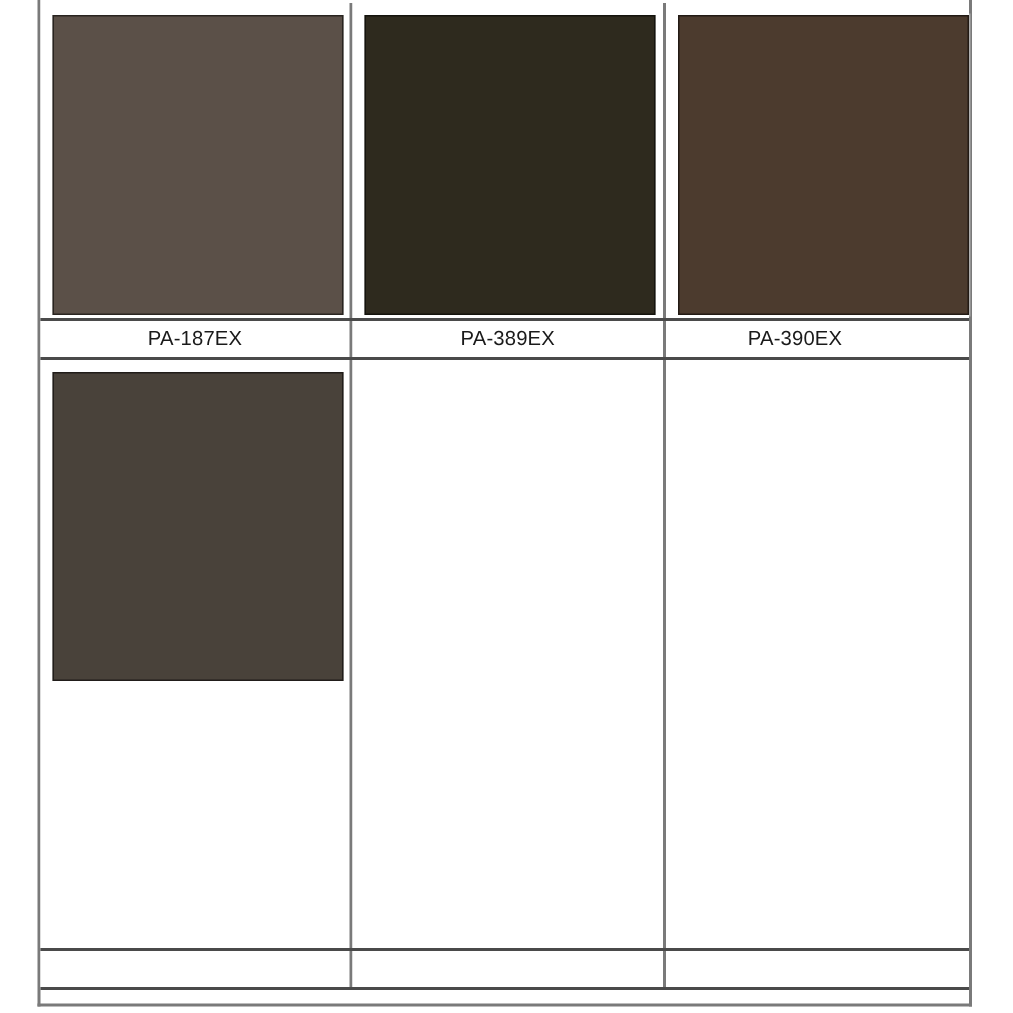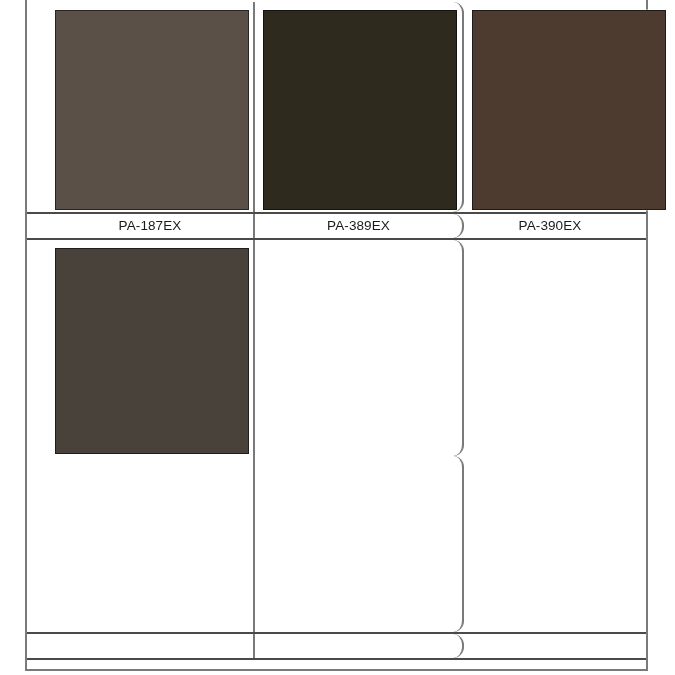--- a/index.html
+++ b/index.html
@@ -31,22 +31,22 @@
     display: flex;
     width: 100%;
     box-sizing: border-box;
   }
 
   .grid-cell {
     box-sizing: border-box;
     position: relative;
     background: #ffffff;
   }
-  .grid-cell.col0 { width: 208px; margin-left: 20px; }
-  .grid-cell.col1 { width: 209px; border-radius: 11px; }
+  .grid-cell.col0 { width: 208px; }
+  .grid-cell.col1 { width: 209px; }
   .grid-cell.col2 { width: 172px; }
 
   .grid-cell.col0, .grid-cell.col1 {
     border-right: 2px solid #7a7a7a;
   }
 
   
   .swatch-band .grid-cell {
     height: 210px;
     padding: 8px 6px 2px 8px;

